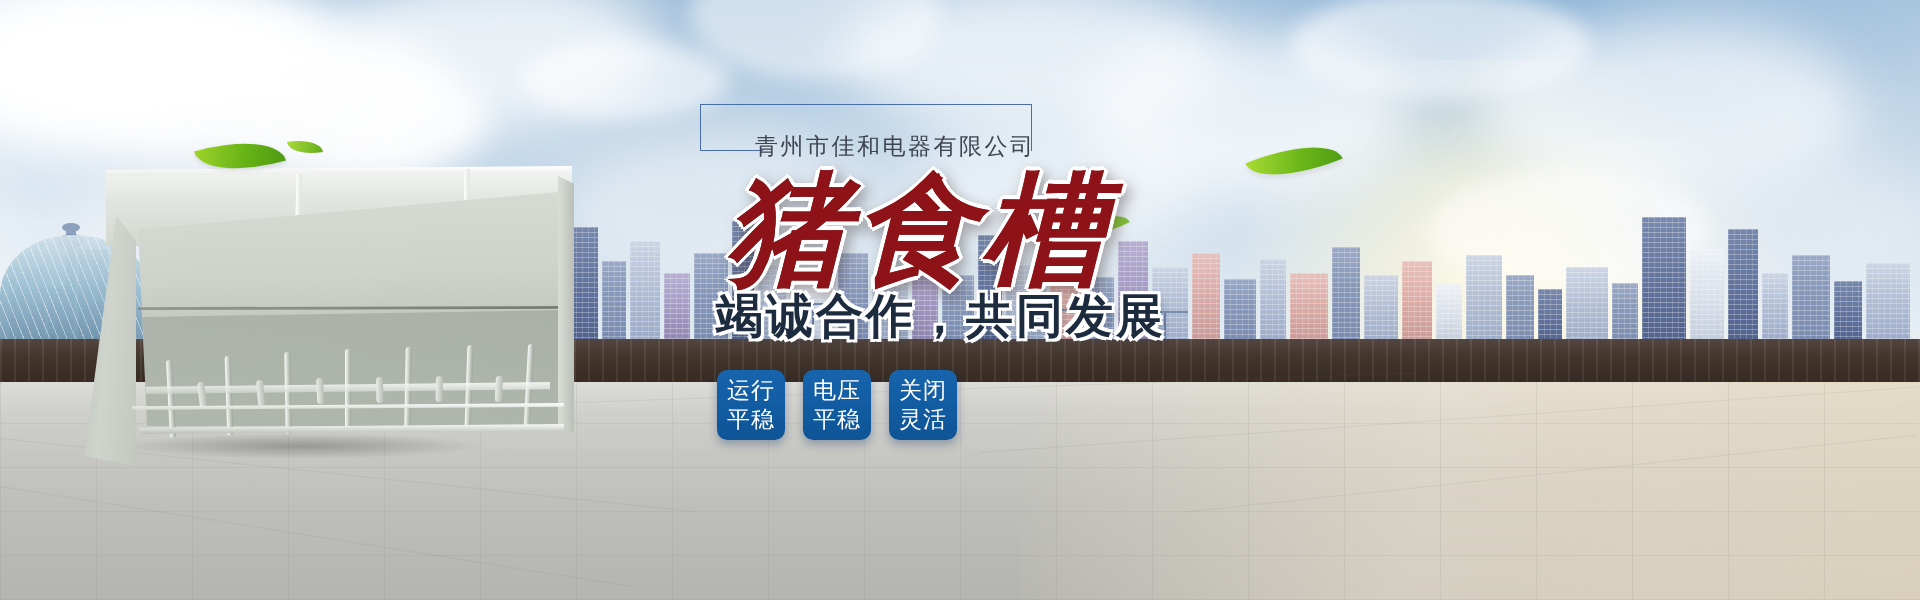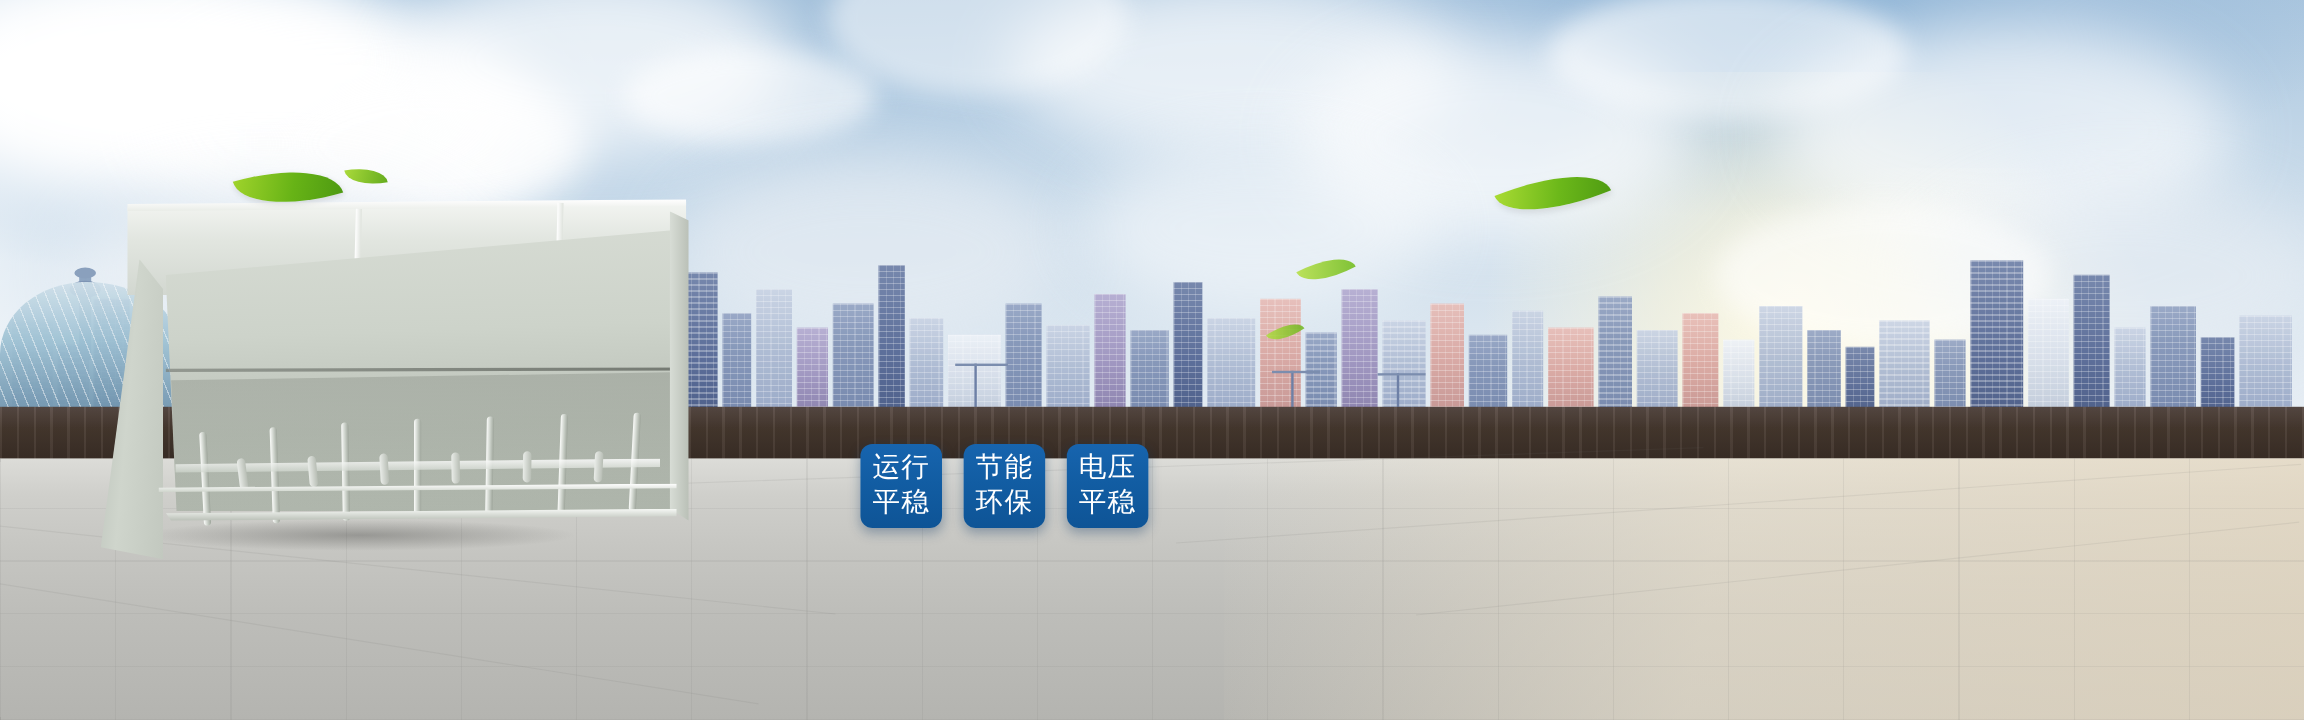--- a/index.html
+++ b/index.html
@@ -429,29 +429,35 @@
     <div class="bottom-rail"></div>
     <div class="bottom-rail2"></div>
   </div>
 
   <div class="leaf l1"></div>
   <div class="leaf l2"></div>
   <div class="leaf l3"></div>
   <div class="leaf l4"></div>
   <div class="leaf l5"></div>
 
+  <div class="textblock">
+    <div class="namebox"></div>
+    <div class="company">青州市佳和电器有限公司</div>
+    <div class="headline">猪食槽</div>
+    <div class="subline">竭诚合作，共同发展</div>
+  </div>
 
   <div class="badges">
     <div class="badge">
       <span>运行</span>
       <span>平稳</span>
     </div>
     <div class="badge">
-      <span>节能</span>
-      <span>环保</span>
-    </div>
-    <div class="badge">
       <span>电压</span>
       <span>平稳</span>
     </div>
+    <div class="badge">
+      <span>关闭</span>
+      <span>灵活</span>
+    </div>
   </div>
 
 </div>
 
 </body></html>

